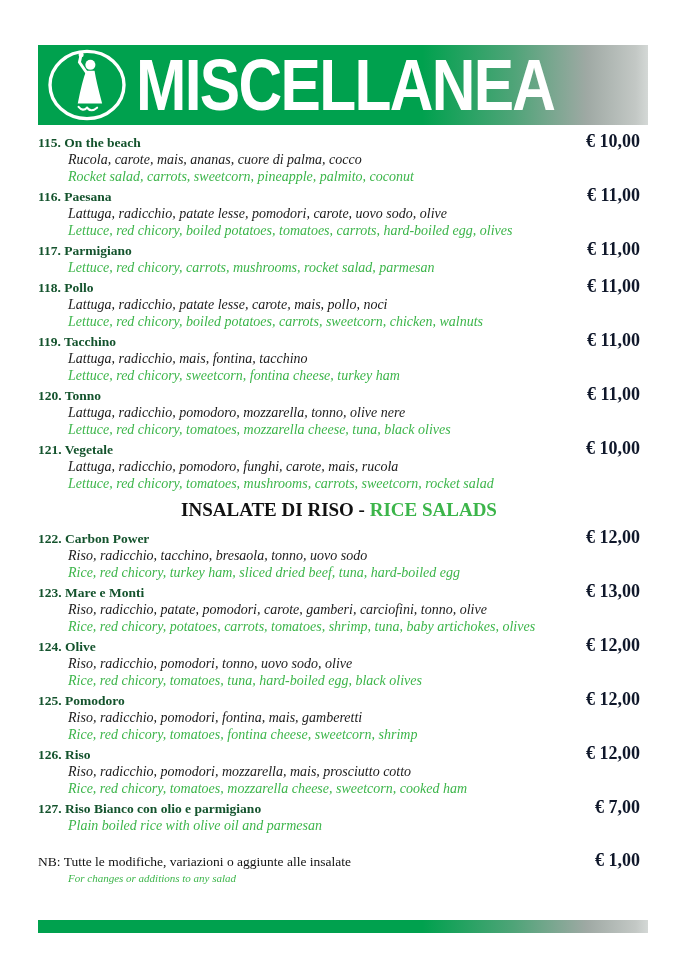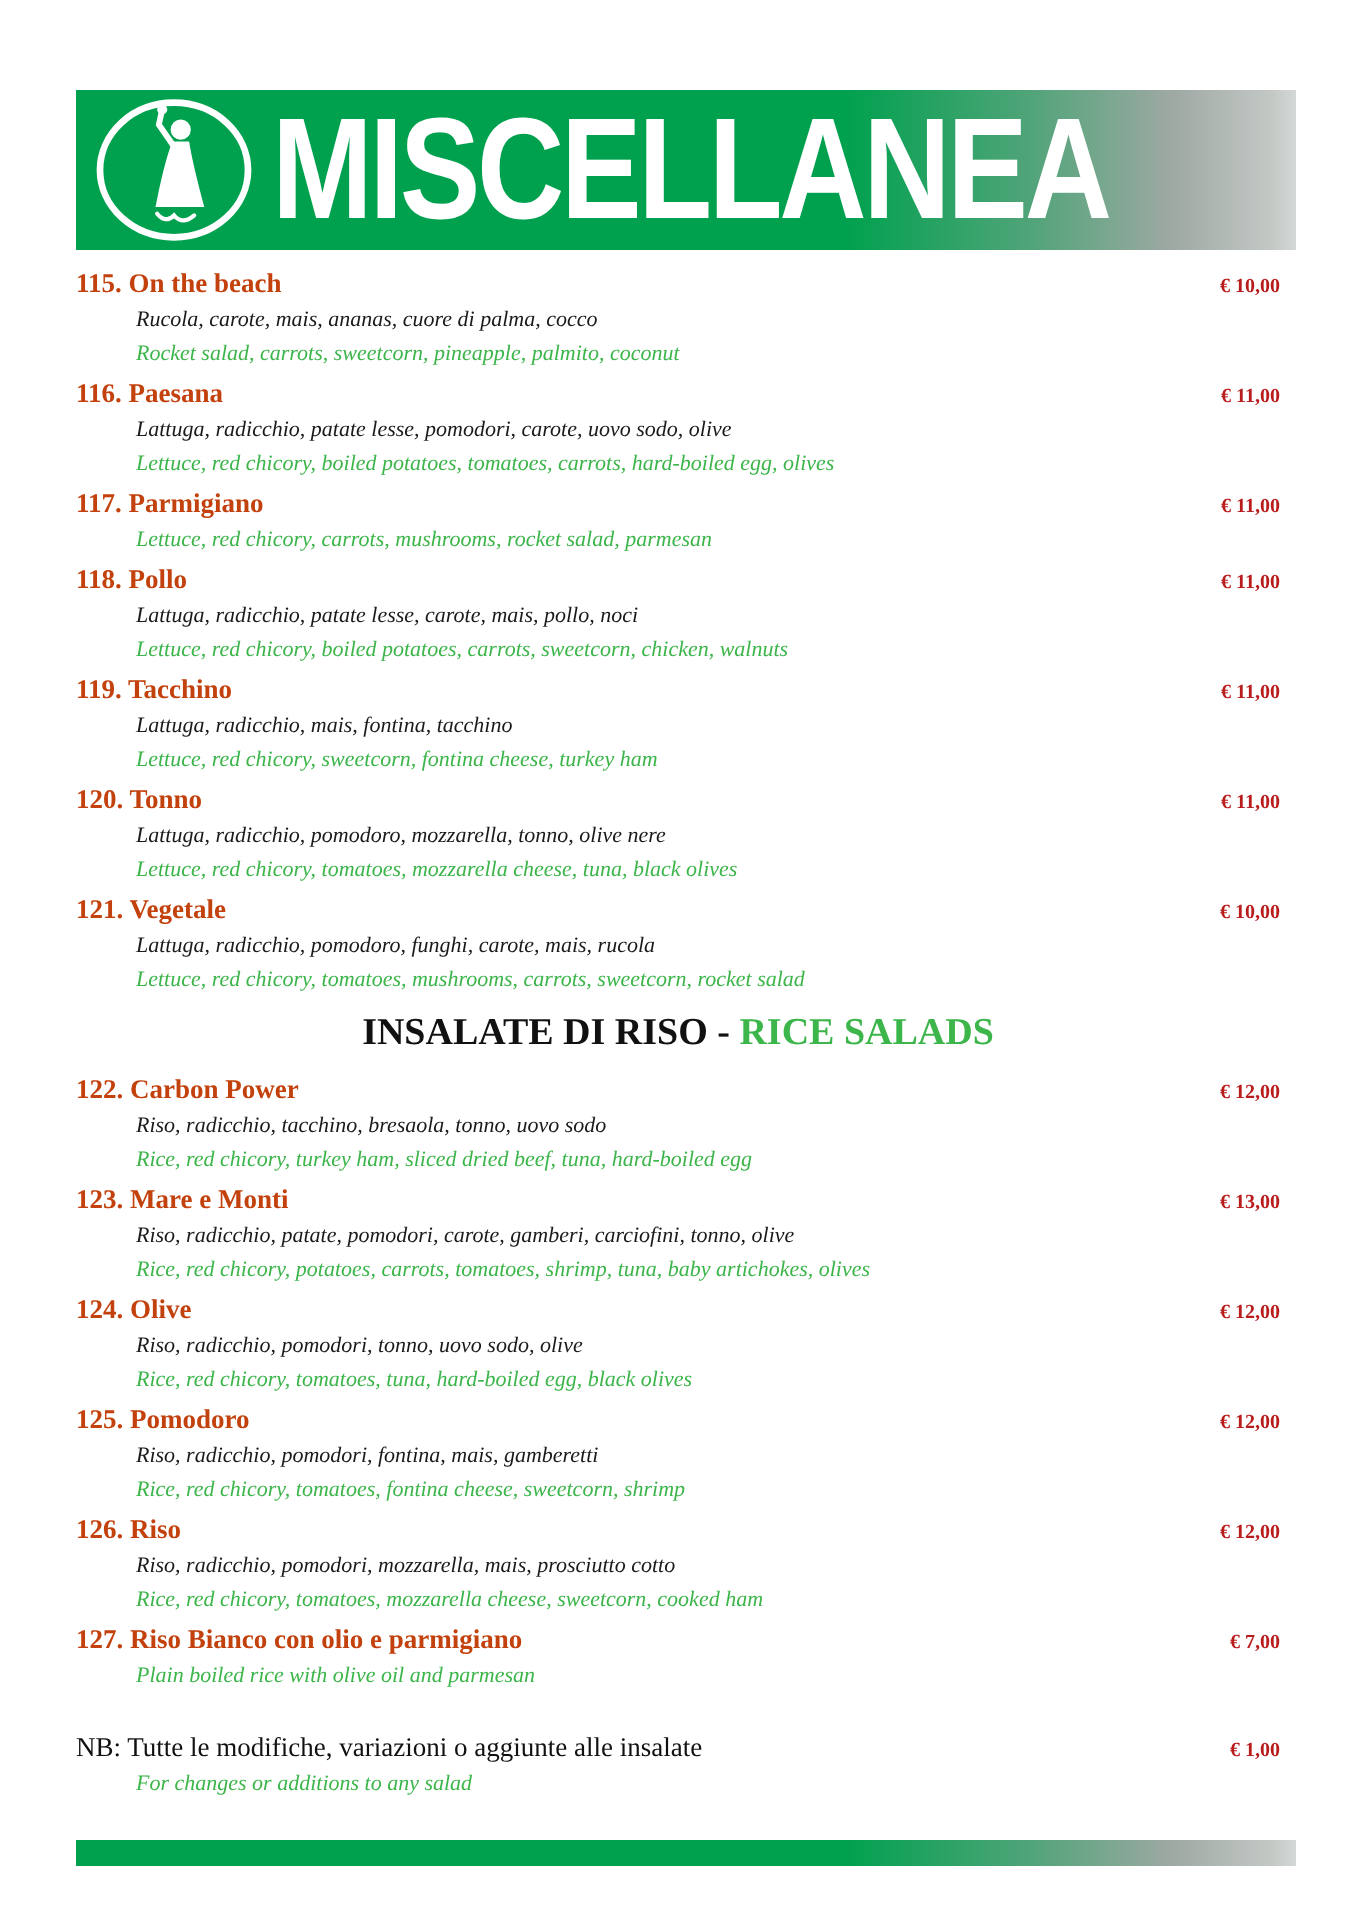--- a/index.html
+++ b/index.html
@@ -17,23 +17,23 @@
   .logo { width:86px; height:74px; margin-left:6px; flex:0 0 auto; }
   .banner-title {
     color:#ffffff; font-family:"Liberation Sans", sans-serif; font-weight:bold;
     font-size:72px; line-height:74px; letter-spacing:-2px; white-space:nowrap;
     transform:scaleX(0.84); transform-origin:left center; margin-left:6px;
   }
   
   .content { position:absolute; left:38px; right:40px; top:133px; }
   .menu-item { margin-bottom:2px; }
   .item-row { display:flex; justify-content:space-between; align-items:baseline; line-height:17px; }
-  .item-title { font-weight:bold; font-size:13.5px; color:#c2410c; }
-  .item-price { font-weight:bold; font-size:10px; color:#b91c1c; white-space:nowrap; }
-  .desc { margin-left:30px; font-style:italic; font-size:11px; line-height:17px; }
+  .item-title { font-weight:bold; font-size:13.5px; color:#14532d; }
+  .item-price { font-weight:bold; font-size:18px; color:#0f172a; white-space:nowrap; }
+  .desc { margin-left:30px; font-style:italic; font-size:14px; line-height:17px; }
   .desc-it { color:#1a1a1a; }
   .desc-en { color:#3CB54A; }
   .section-heading {
     text-align:center; font-weight:bold; font-size:19px; line-height:24px;
     margin:6px 0 7px 0; color:#111111;
   }
   .section-heading .green { color:#3CB54A; }
   
   .note { margin-top:18px; }
   .note-row { display:flex; justify-content:space-between; align-items:baseline; line-height:17px; }

